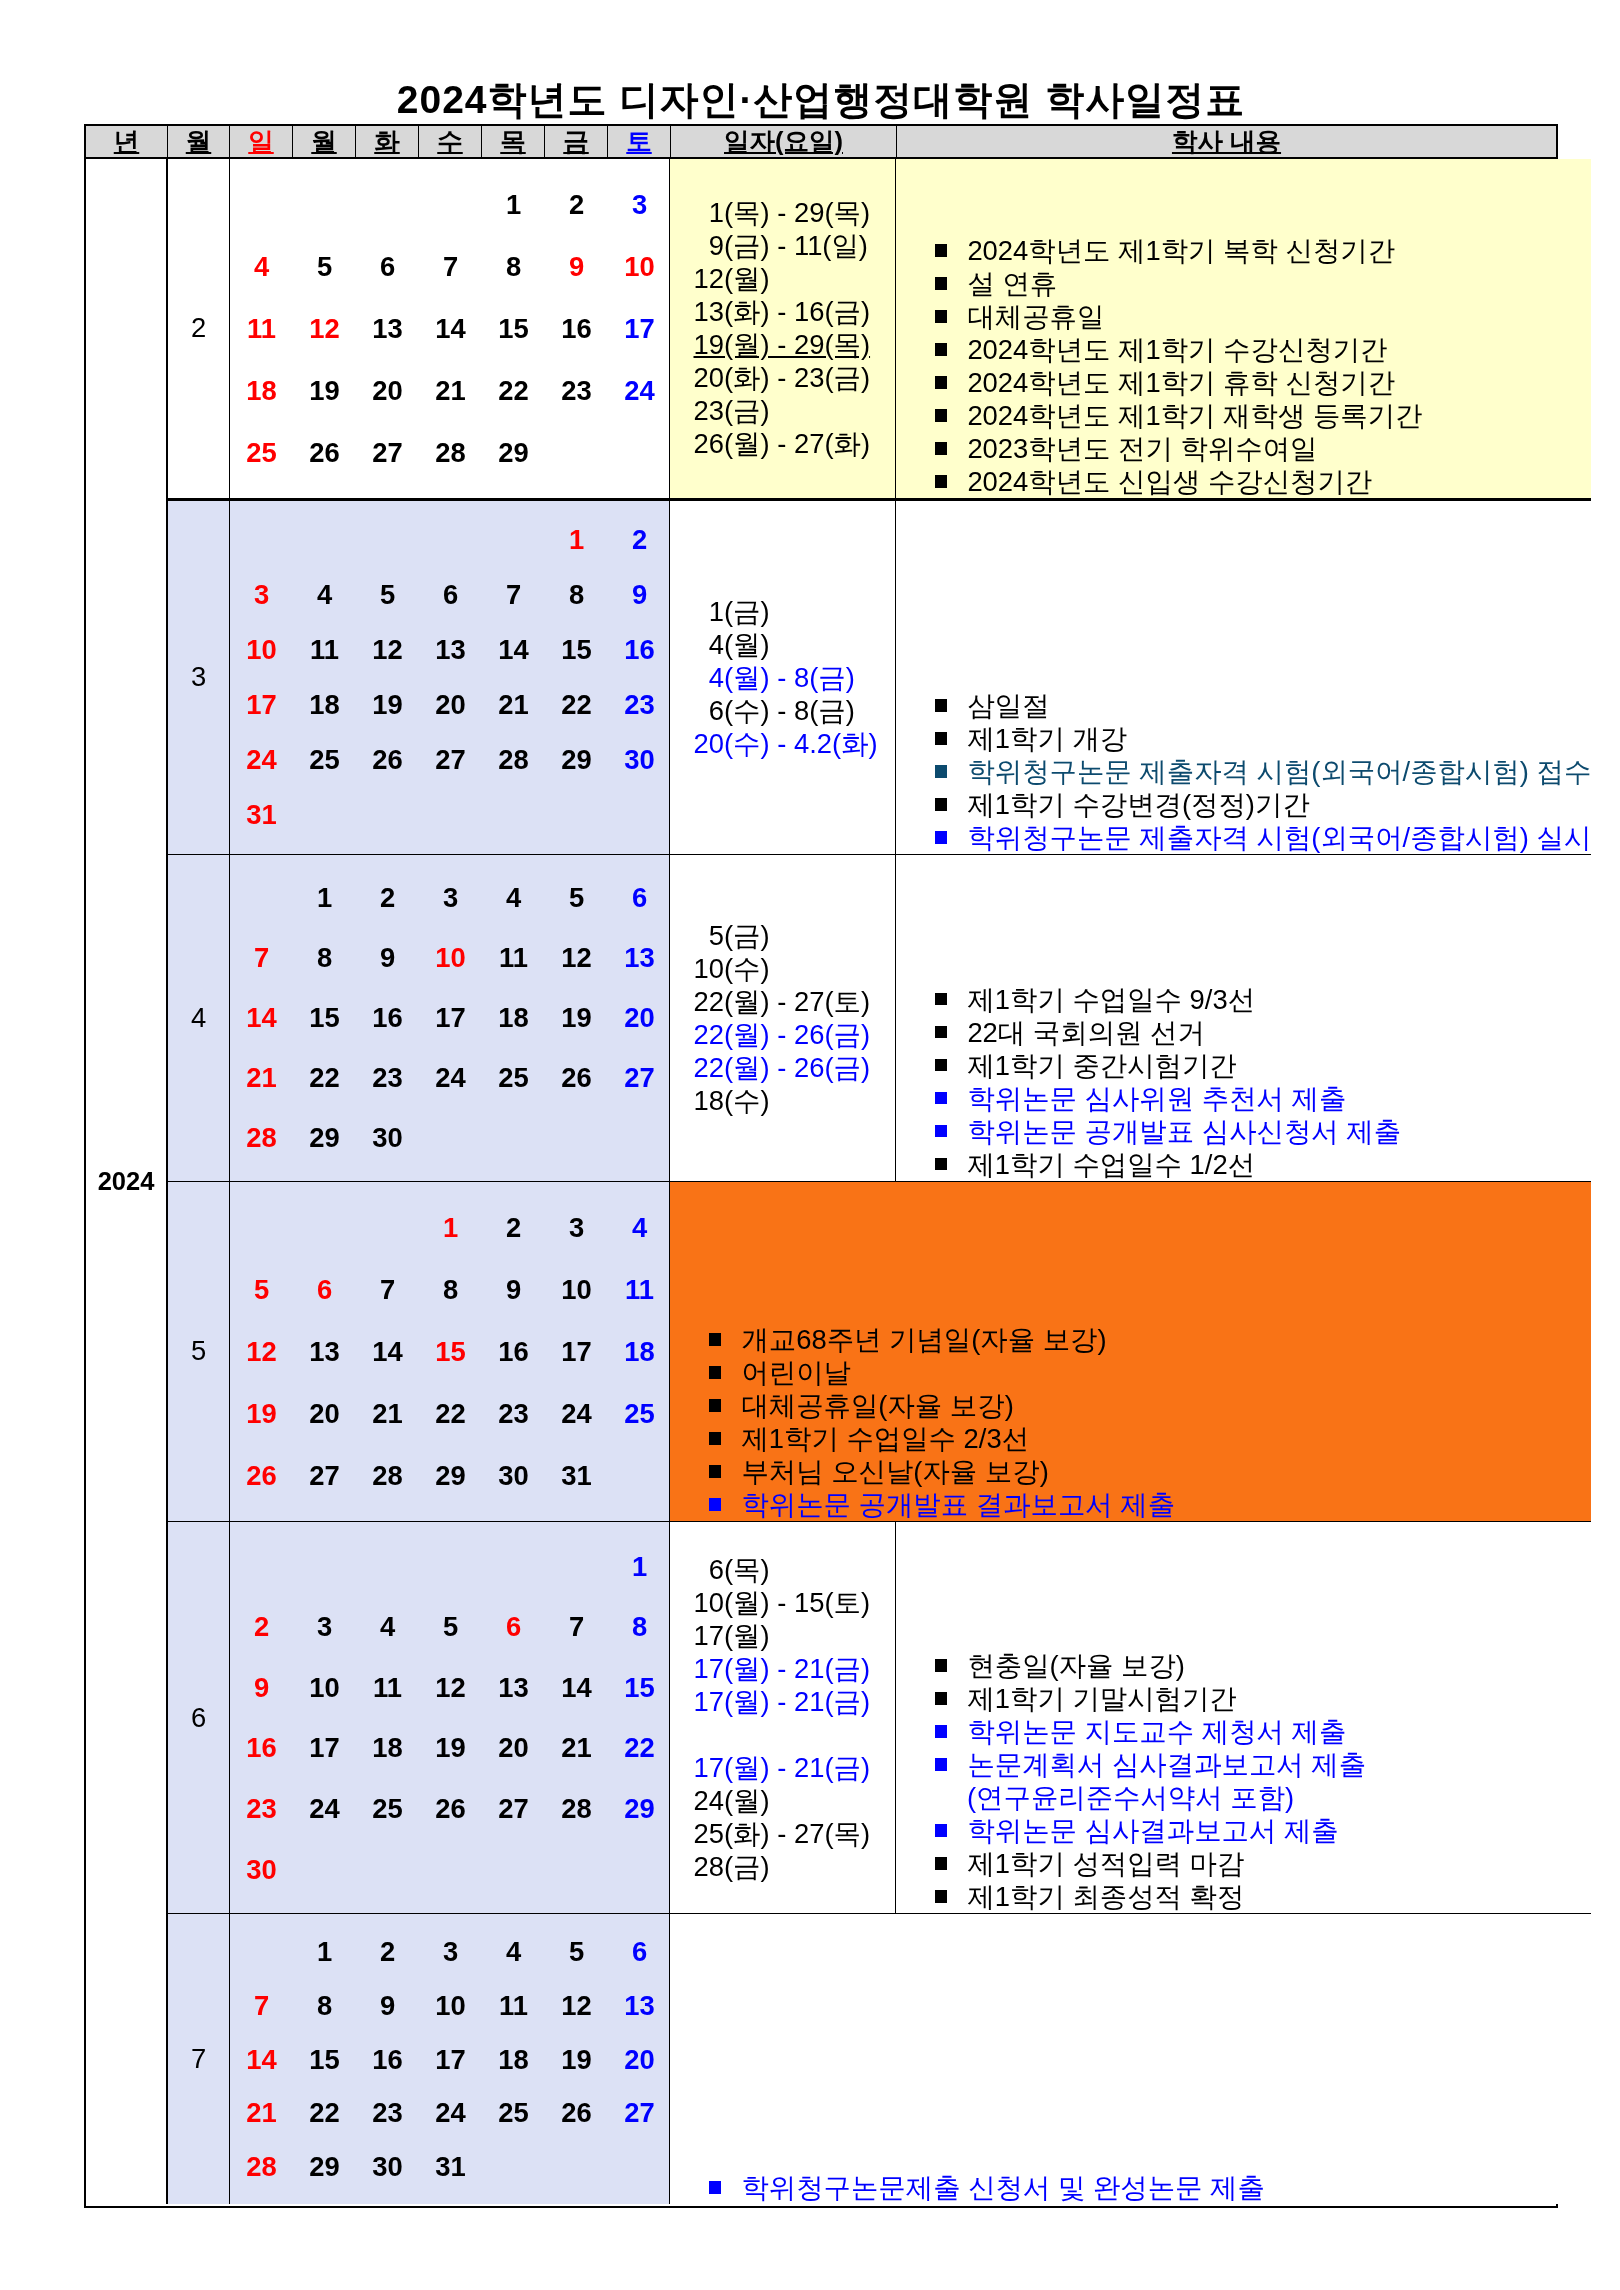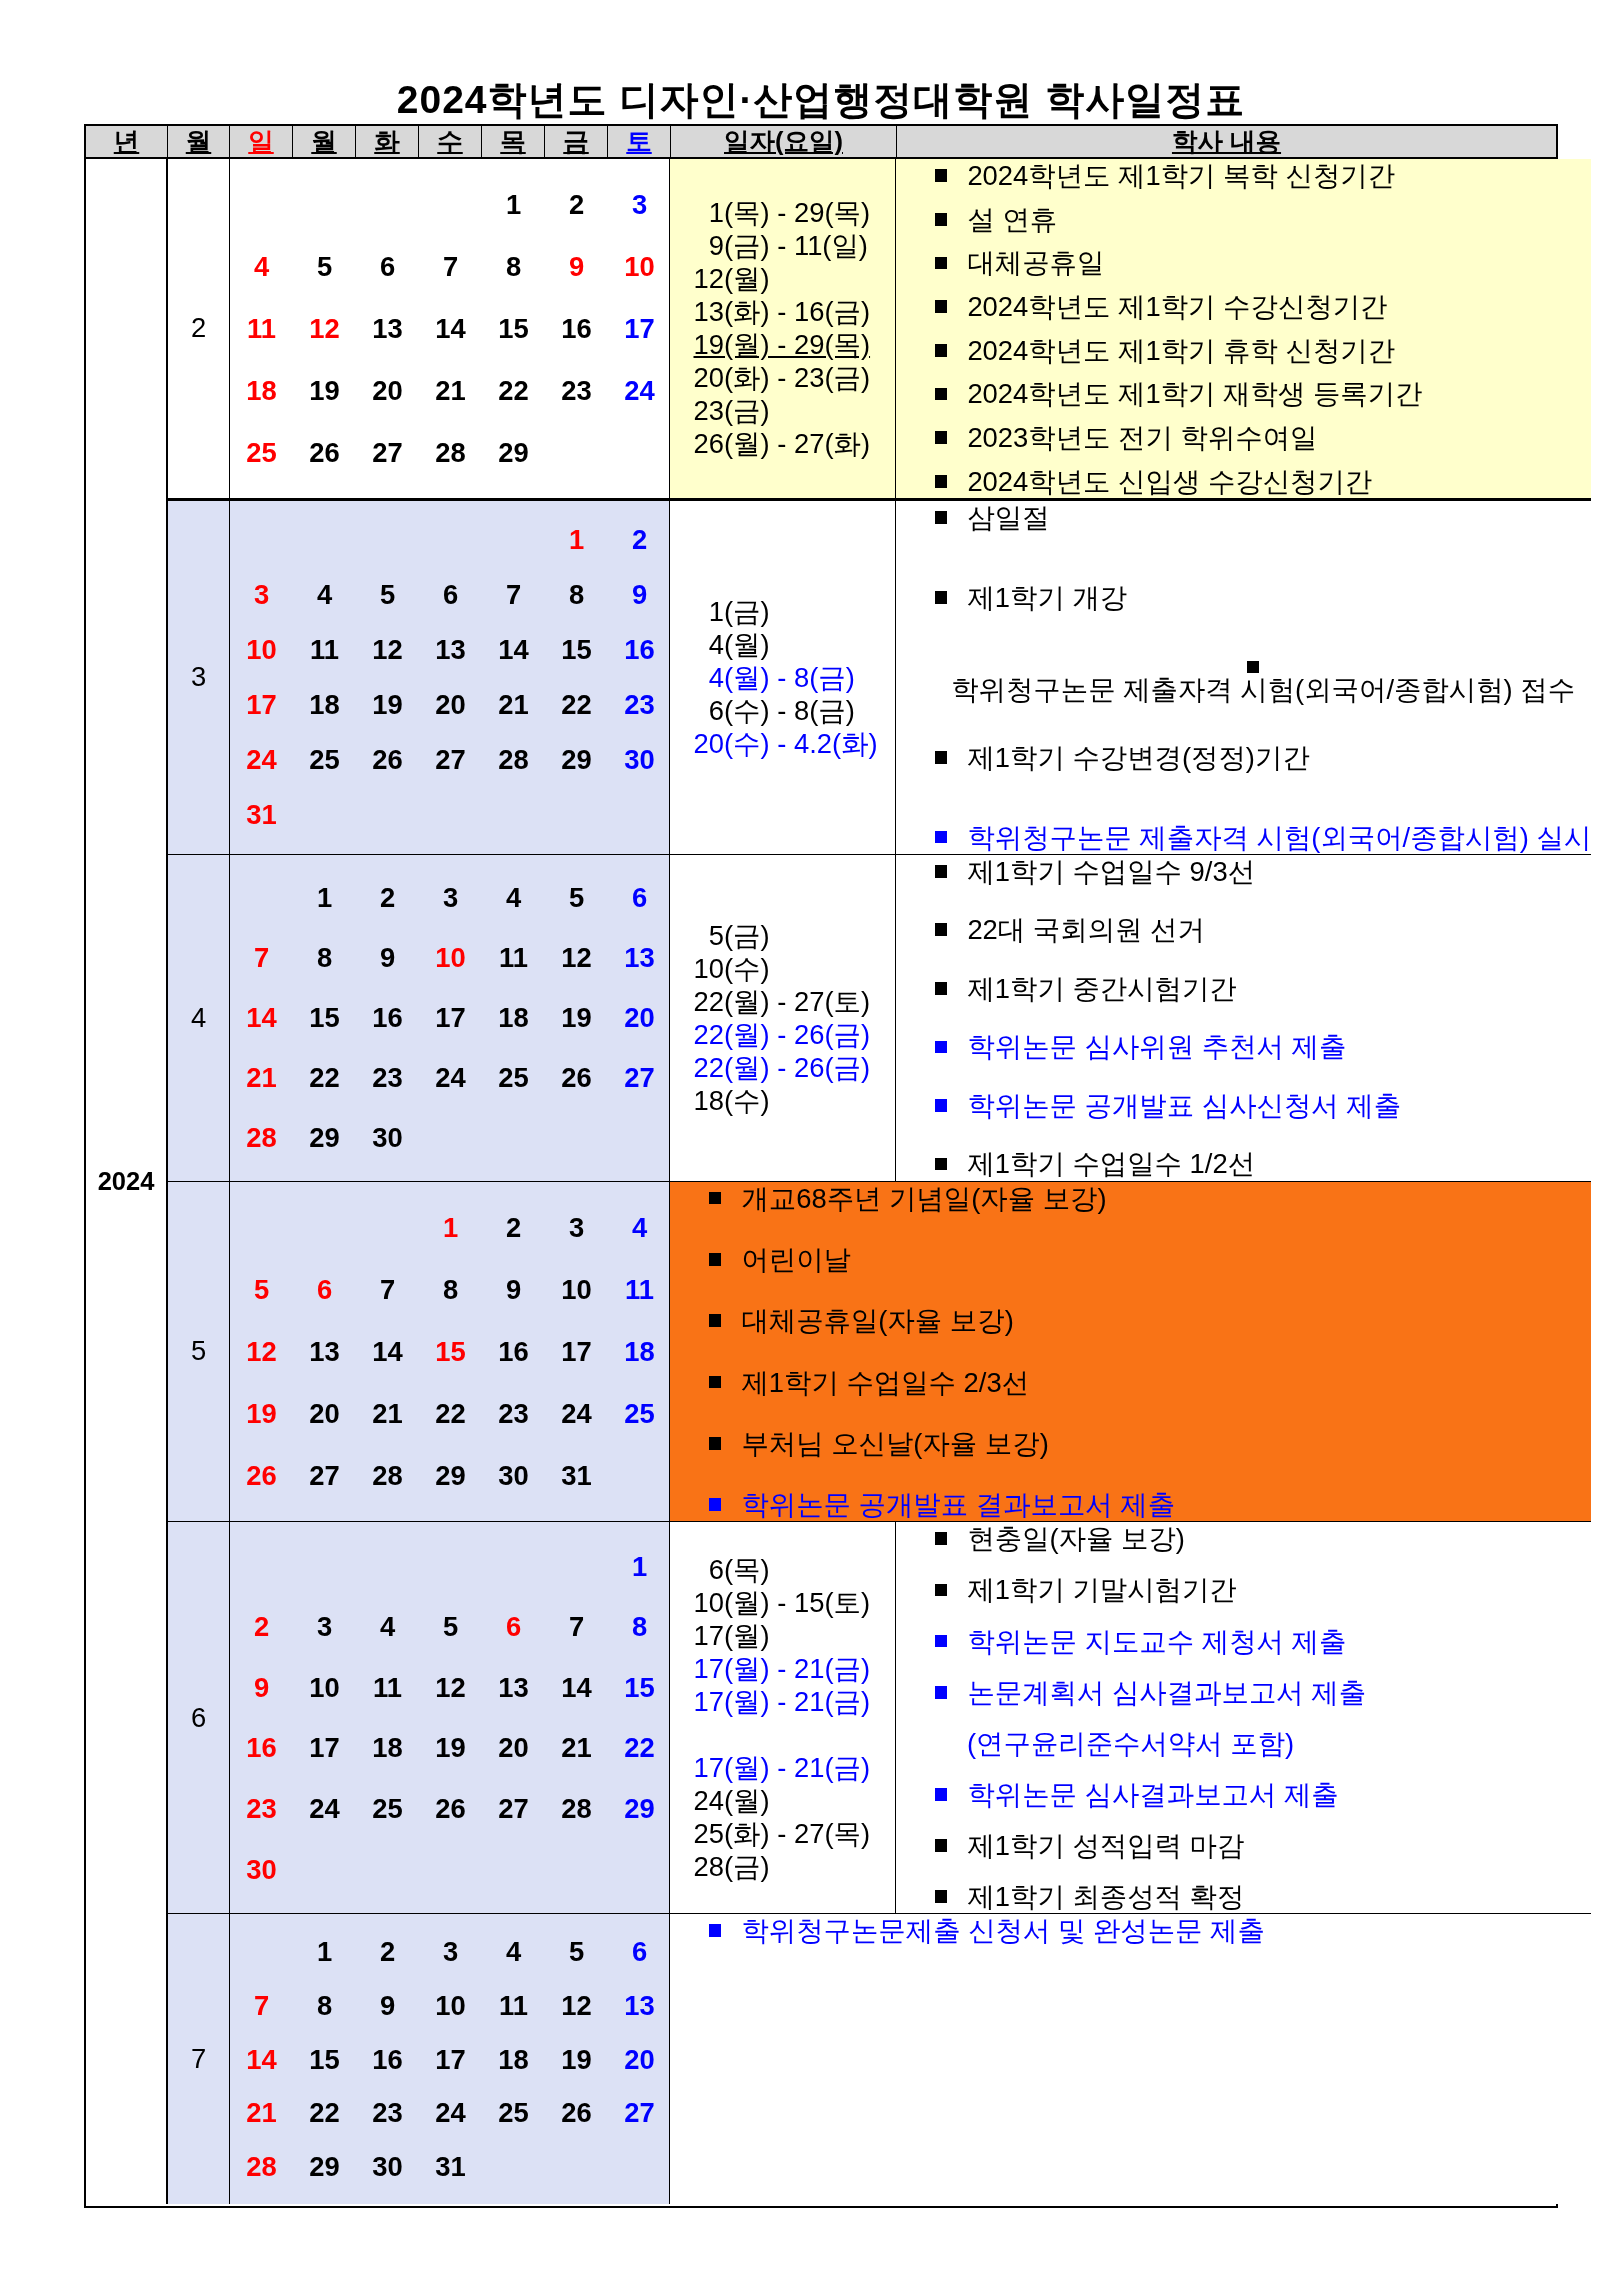--- a/index.html
+++ b/index.html
@@ -34,21 +34,21 @@
   .month-row.mrow-7{height:290px;border-bottom:none;}
   .mcell{width:62px;flex:none;border-right:1px solid #000;box-sizing:border-box;
          display:flex;align-items:center;justify-content:center;font-size:27.4px;}
   .cal{width:440px;flex:none;border-right:1px solid #000;box-sizing:border-box;
        display:flex;flex-direction:column;justify-content:space-evenly;}
   .week{display:flex;height:33px;align-items:center;}
   .day{width:63px;flex:none;text-align:center;font-size:27.4px;font-weight:bold;line-height:33px;}
   .dates{width:226px;flex:none;border-right:1px solid #000;box-sizing:border-box;
          display:flex;flex-direction:column;justify-content:center;padding-left:23.5px;}
   .dline{height:33px;line-height:33px;font-size:27.4px;white-space:pre;}
-  .events{flex:1;display:flex;flex-direction:column;justify-content:space-between;
+  .events{flex:1;display:flex;flex-direction:column;justify-content:flex-end;
           padding-left:39px;box-sizing:border-box;}
   .eline{height:33px;display:flex;align-items:center;font-size:27.4px;white-space:pre;}
   .eline .btxt{line-height:33px;}
   .bullet{width:11.8px;height:12.7px;background:currentColor;margin-right:20.6px;flex:none;}
   .eline.nobullet{padding-left:32px;}
 </style>
 </head>
 <body>
 
 <div class="page">
@@ -206,21 +206,21 @@
             <div class="dates" style="background: rgb(255, 255, 255);">
               <div class="dline" style="color: rgb(0, 0, 0);">  1(금)</div>
               <div class="dline" style="color: rgb(0, 0, 0);">  4(월)</div>
               <div class="dline" style="color: rgb(0, 0, 255);">  4(월) - 8(금)</div>
               <div class="dline" style="color: rgb(0, 0, 0);">  6(수) - 8(금)</div>
               <div class="dline" style="color: rgb(0, 0, 255);">20(수) - 4.2(화)</div>
             </div>
             <div class="events" style="background: rgb(255, 255, 255);">
               <div class="eline" style="color: rgb(0, 0, 0);"><span class="bullet"></span><span class="btxt">삼일절</span></div>
               <div class="eline" style="color: rgb(0, 0, 0);"><span class="bullet"></span><span class="btxt">제1학기 개강</span></div>
-              <div class="eline" style="color: #000000; flex-direction: column;"><span class="bullet"></span><span class="btxt">학위청구논문 제출자격 시험(외국어/종합시험) 접수</span></div>
+              <div class="eline" style="color: #0c4a6e;"><span class="bullet"></span><span class="btxt">학위청구논문 제출자격 시험(외국어/종합시험) 접수</span></div>
               <div class="eline" style="color: rgb(0, 0, 0);"><span class="bullet"></span><span class="btxt">제1학기 수강변경(정정)기간</span></div>
               <div class="eline" style="color: rgb(0, 0, 255);"><span class="bullet"></span><span class="btxt">학위청구논문 제출자격 시험(외국어/종합시험) 실시</span></div>
             </div>
           </div>
           <div class="month-row mrow-4">
             <div class="mcell" style="background: rgb(220, 225, 245);">4</div>
             <div class="cal" style="background: rgb(220, 225, 245);">
               <div class="week">
                 <div class="day" style="color: rgb(0, 0, 0);"></div>
                 <div class="day" style="color: rgb(0, 0, 0);">1</div>

